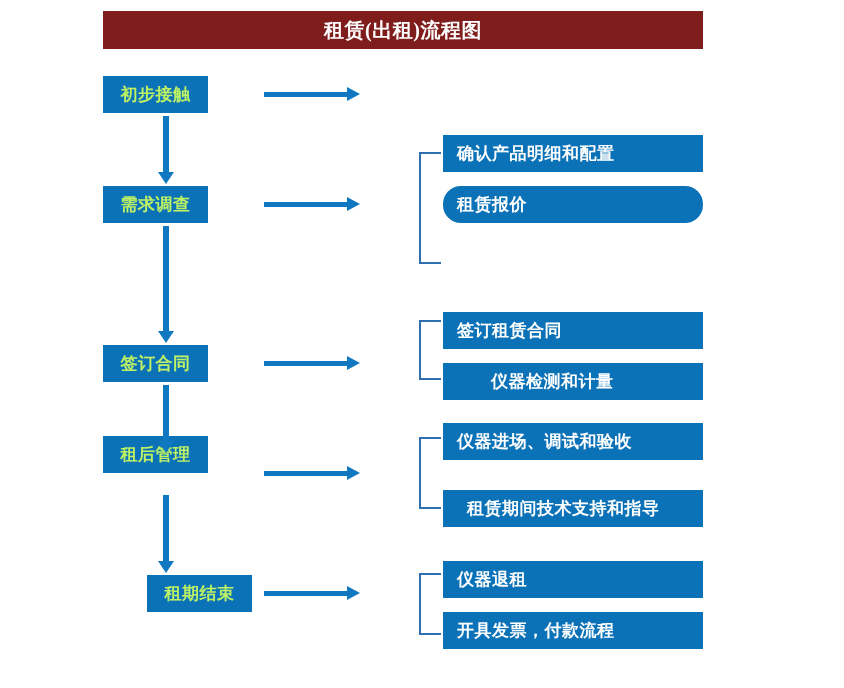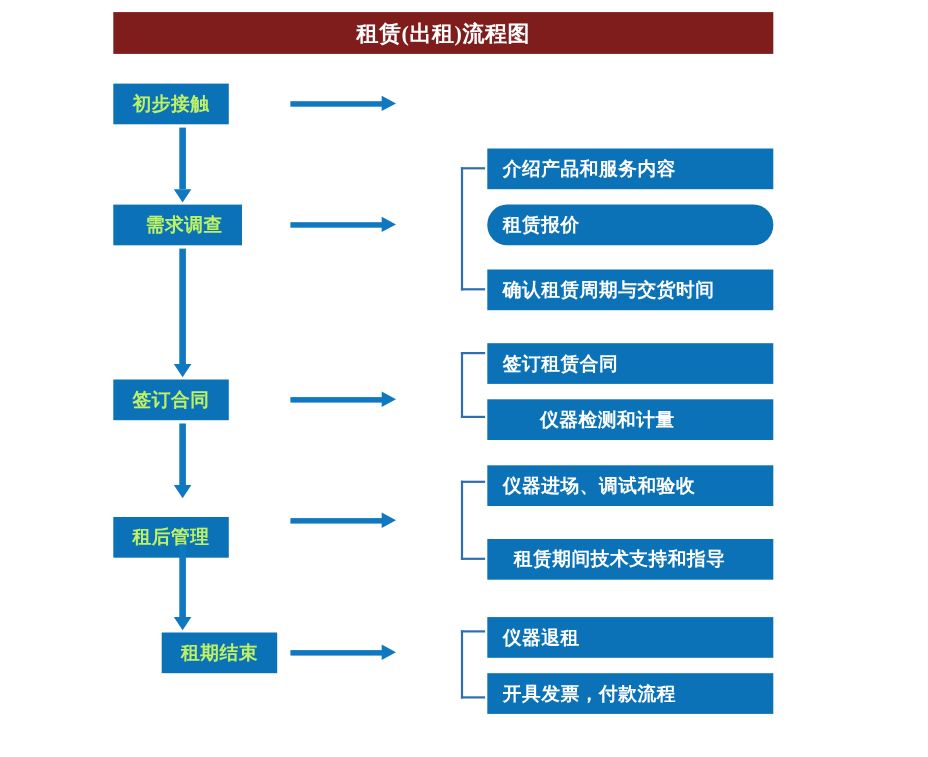--- a/index.html
+++ b/index.html
@@ -132,23 +132,23 @@
   }
 </style>
 </head>
 <body>
 
 <div id="canvas">
 
   <div class="title-bar">租赁(出租)流程图</div>
 
   <div class="stage-box" style="left:103px; top:76px;">初步接触</div>
-  <div class="stage-box" style="left:103px; top:186px;padding-left:12px;">需求调查</div>
+  <div class="stage-box" style="left:103px; top:186px;">需求调查</div>
   <div class="stage-box" style="left:103px; top:345px;">签订合同</div>
-  <div class="stage-box" style="left:103px; top:436px;margin-top:34px;">租后管理</div>
+  <div class="stage-box" style="left:103px; top:436px;">租后管理</div>
   <div class="stage-box" style="left:103px; top:575px;margin-left:44px;">租期结束</div>
 
   <div class="v-arrow" style="top:116px; height:68px;">
     <div class="shaft" style="height:56px;"></div>
     <div class="head" style="top:56px;"></div>
   </div>
   <div class="v-arrow" style="top:226px; height:117px;">
     <div class="shaft" style="height:105px;"></div>
     <div class="head" style="top:105px;"></div>
   </div>
@@ -181,23 +181,22 @@
     <div class="shaft"></div>
     <div class="head"></div>
   </div>
 
   <div class="bracket" style="top:152px; height:112px;"></div>
   <div class="bracket" style="top:320px; height:60px;"></div>
   <div class="bracket" style="top:437px; height:72px;"></div>
   <div class="bracket" style="top:573px; height:62px;"></div>
 
 
-  <div class="detail-box" style="top:135px;">介绍产品和服务内容</div>
+  <div class="detail-box" style="top:135px;">确认产品明细和配置</div>
   <div class="detail-box" style="top:186px;border-radius:18px;">租赁报价</div>
-  <div class="detail-box wide" style="top:245px;">确认租赁周期与交货时间</div>
 
   <div class="detail-box" style="top:312px;font-family:Liberation Serif, serif;">签订租赁合同</div>
   <div class="detail-box" style="top:363px;padding-left:48px;">仪器检测和计量</div>
 
   <div class="detail-box" style="top:423px;">仪器进场、调试和验收</div>
   <div class="detail-box" style="top:490px;padding-left:24px;">租赁期间技术支持和指导</div>
 
   <div class="detail-box" style="top:612px;">开具发票，付款流程</div>
   <div class="detail-box" style="top:561px;">仪器退租</div>
 

